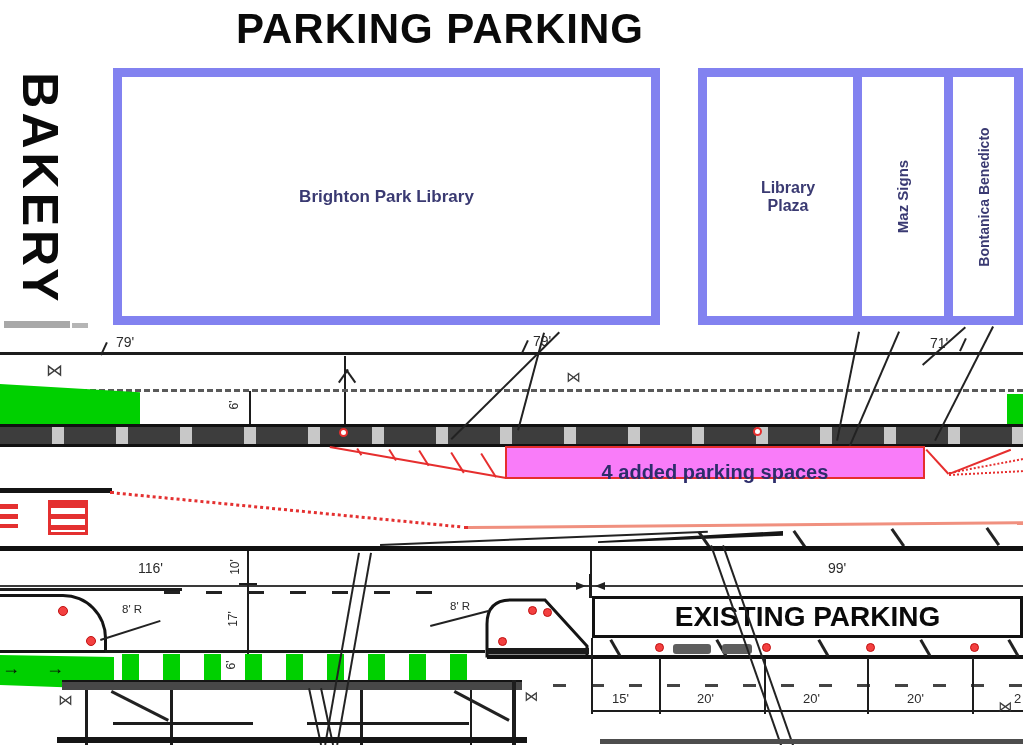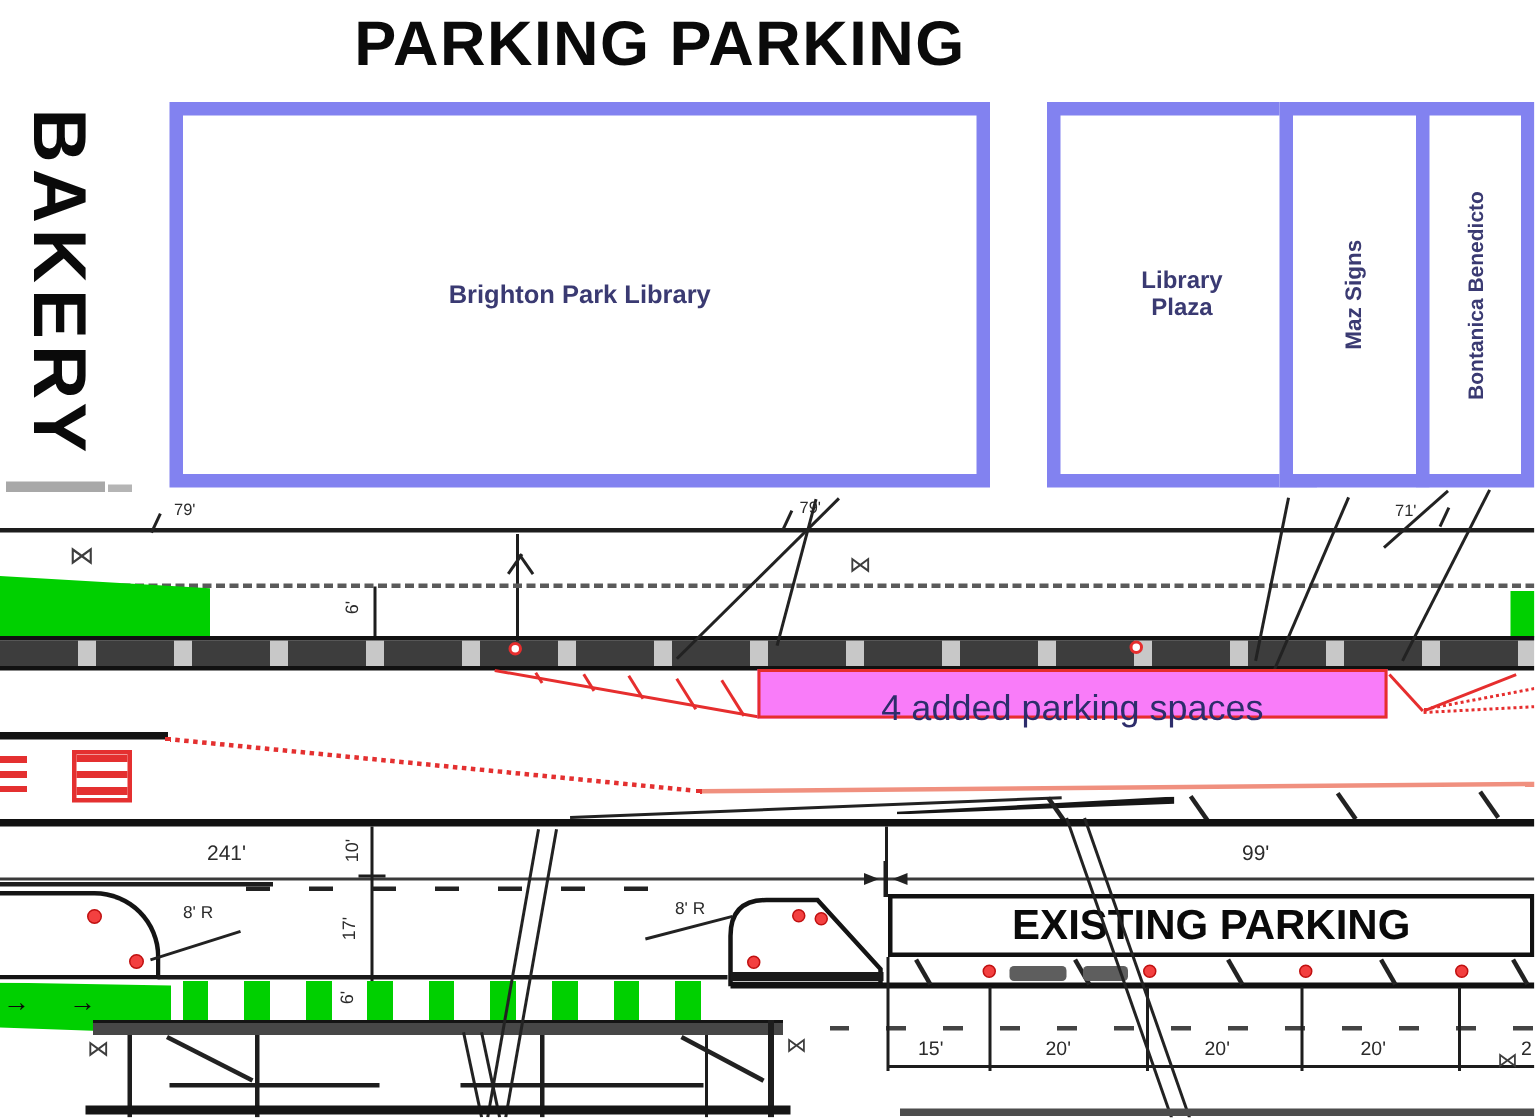--- a/index.html
+++ b/index.html
@@ -2,21 +2,21 @@
 <html style="--building-border: #8282f0; --green: #00d000; --magenta-fill: #f97cf9; --red: #e62e2e; --label-blue: #3a3a72;"><head>
 <meta charset="utf-8">
 <style>
   html,body{margin:0;padding:0;background:#fff;}
   #plan{position:relative;width:1023px;height:745px;background:#fff;overflow:hidden;
         font-family:"Liberation Sans","DejaVu Sans",sans-serif;}
   .a{position:absolute;}
   .ln{position:absolute;background:#1d1d1d;}
   .rl{position:absolute;height:2px;background:#222;transform-origin:0 0;}
   .rlr{position:absolute;height:2px;background:var(--red);transform-origin:0 0;}
-  .dim{position:absolute;font-size:11px;color:#2b2b2b;white-space:nowrap;}
+  .dim{position:absolute;font-size:14px;color:#2b2b2b;white-space:nowrap;}
   .vdim{position:absolute;font-size:12px;color:#2b2b2b;white-space:nowrap;
         transform:rotate(-90deg);transform-origin:center center;}
   .bld{position:absolute;box-sizing:border-box;border:9px solid var(--building-border);
        background:#fff;display:flex;align-items:center;justify-content:center;}
   .bldlbl{color:var(--label-blue);font-weight:600;text-align:center;}
   .dot{position:absolute;border-radius:50%;box-sizing:border-box;}
   .dotw{background:#fff;border:2px solid var(--red);}
   .dotf{background:#f34040;border:1px solid #c01010;}
   .bt{position:absolute;color:#3d3d3d;font-size:15px;line-height:1;}
   .car{position:absolute;background:#5e5e5e;border-radius:3px;}
@@ -85,21 +85,21 @@
 
   <div class="rlr" style="left:330px;top:446px;width:179px;transform:rotate(10deg);"></div>
   <div class="rlr" style="left:358px;top:448px;width:8px;transform:rotate(58deg);"></div>
   <div class="rlr" style="left:390px;top:449px;width:13px;transform:rotate(58deg);"></div>
   <div class="rlr" style="left:420px;top:450px;width:18px;transform:rotate(58deg);"></div>
   <div class="rlr" style="left:452px;top:452px;width:24px;transform:rotate(58deg);"></div>
   <div class="rlr" style="left:482px;top:453px;width:28px;transform:rotate(58deg);"></div>
 
   <div class="a" style="left:505px;top:446px;width:420px;height:33px;box-sizing:border-box;background:var(--magenta-fill);border:2px solid var(--red);
               display:flex;align-items:center;justify-content:center;">
-    <span style="font-size:24px;font-weight:400;color:#2d2d6b;margin-top:20px;">4 added parking spaces</span>
+    <span style="font-size:20px;font-weight:700;color:#2d2d6b;margin-top:20px;">4 added parking spaces</span>
   </div>
 
   <div class="rlr" style="left:927px;top:449px;width:33px;transform:rotate(47.5deg);"></div>
   <div class="rlr" style="left:949px;top:473px;width:66px;transform:rotate(-21.5deg);"></div>
   <div class="a" style="left:949px;top:472px;width:75px;border-top:2.5px dotted var(--red);transform:rotate(-10.7deg);transform-origin:0 0;"></div>
   <div class="a" style="left:949px;top:474px;width:74px;border-top:2.5px dotted var(--red);transform:rotate(-3deg);transform-origin:0 0;"></div>
 
   <div class="ln" style="left:0;top:488px;width:112px;height:5px;background:#141414;"></div>
   <div class="a" style="left:110px;top:491px;width:360px;border-top:3px dotted #e43030;transform:rotate(5.6deg);transform-origin:0 0;"></div>
   <div class="a" style="left:468px;top:526px;width:556px;border-top:3px solid #f0907f;transform:rotate(-0.5deg);transform-origin:0 0;"></div>
@@ -114,21 +114,21 @@
   <div class="rl" style="left:795px;top:530px;width:21px;height:2.5px;transform:rotate(55deg);"></div>
   <div class="rl" style="left:893px;top:528px;width:21px;height:2.5px;transform:rotate(55deg);"></div>
   <div class="rl" style="left:988px;top:527px;width:21px;height:2.5px;transform:rotate(55deg);"></div>
 
   <div class="ln" style="left:0;top:546px;width:1023px;height:5px;background:#111;"></div>
 
   <div class="ln" style="left:0;top:585px;width:1023px;height:2px;background:#3a3a3a;"></div>
   <div class="ln" style="left:589px;top:574px;width:2px;height:24px;"></div>
   <div class="a" style="left:576px;top:582px;width:0;height:0;border-top:4px solid transparent;border-bottom:4px solid transparent;border-left:10px solid #222;"></div>
   <div class="a" style="left:595px;top:582px;width:0;height:0;border-top:4px solid transparent;border-bottom:4px solid transparent;border-right:10px solid #222;"></div>
-  <div class="dim" style="left:138px;top:560px;font-size:14px;">241'</div>
+  <div class="dim" style="left:138px;top:560px;font-size:14px;">116'</div>
   <div class="dim" style="left:828px;top:560px;font-size:14px;text-align:center;">99'</div>
 
   <div class="ln" style="left:247px;top:551px;width:2px;height:133px;"></div>
   <span class="vdim" style="left:227px;top:560px;">10'</span>
   <span class="vdim" style="left:225px;top:612px;">17'</span>
   <span class="vdim" style="left:227px;top:658px;">6'</span>
   <div class="ln" style="left:239px;top:583px;width:18px;height:2px;"></div>
   <div class="ln" style="left:239px;top:650px;width:18px;height:2px;"></div>
   <div class="ln" style="left:590px;top:551px;width:2px;height:47px;"></div>
 

